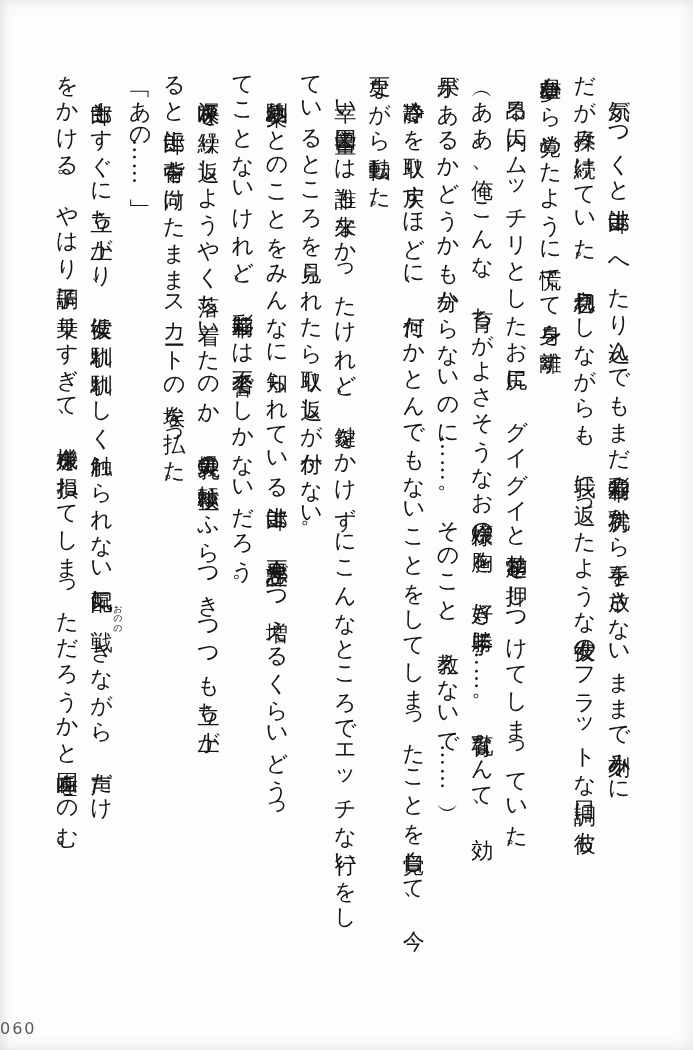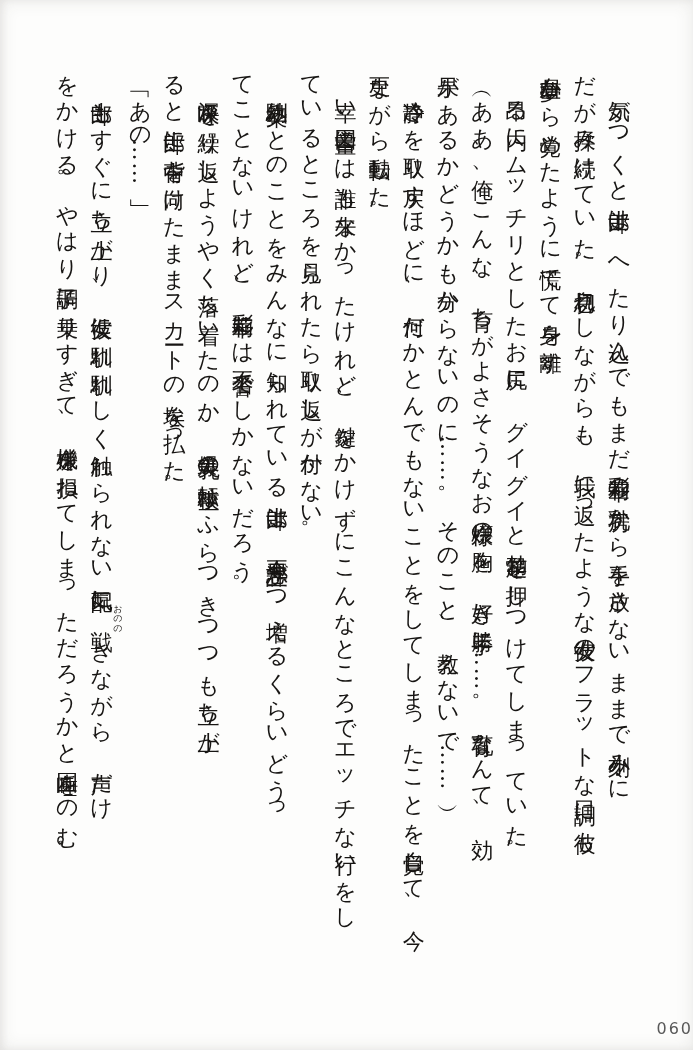--- a/index.html
+++ b/index.html
@@ -42,21 +42,21 @@
   ruby rt {
     font-size: 9px;
     letter-spacing: 0;
     color: #2a2826;
   }
   .page-number {
     position: absolute;
     left: 0;
     right: 0;
     bottom: 12px;
-    text-align: right;
+    text-align: left;
     font-family: "DejaVu Sans", "Liberation Sans", sans-serif;
     font-size: 16px;
     letter-spacing: 2px;
     color: #595959;
   }
 </style>
 </head>
 <body>
 
 <div class="page">

